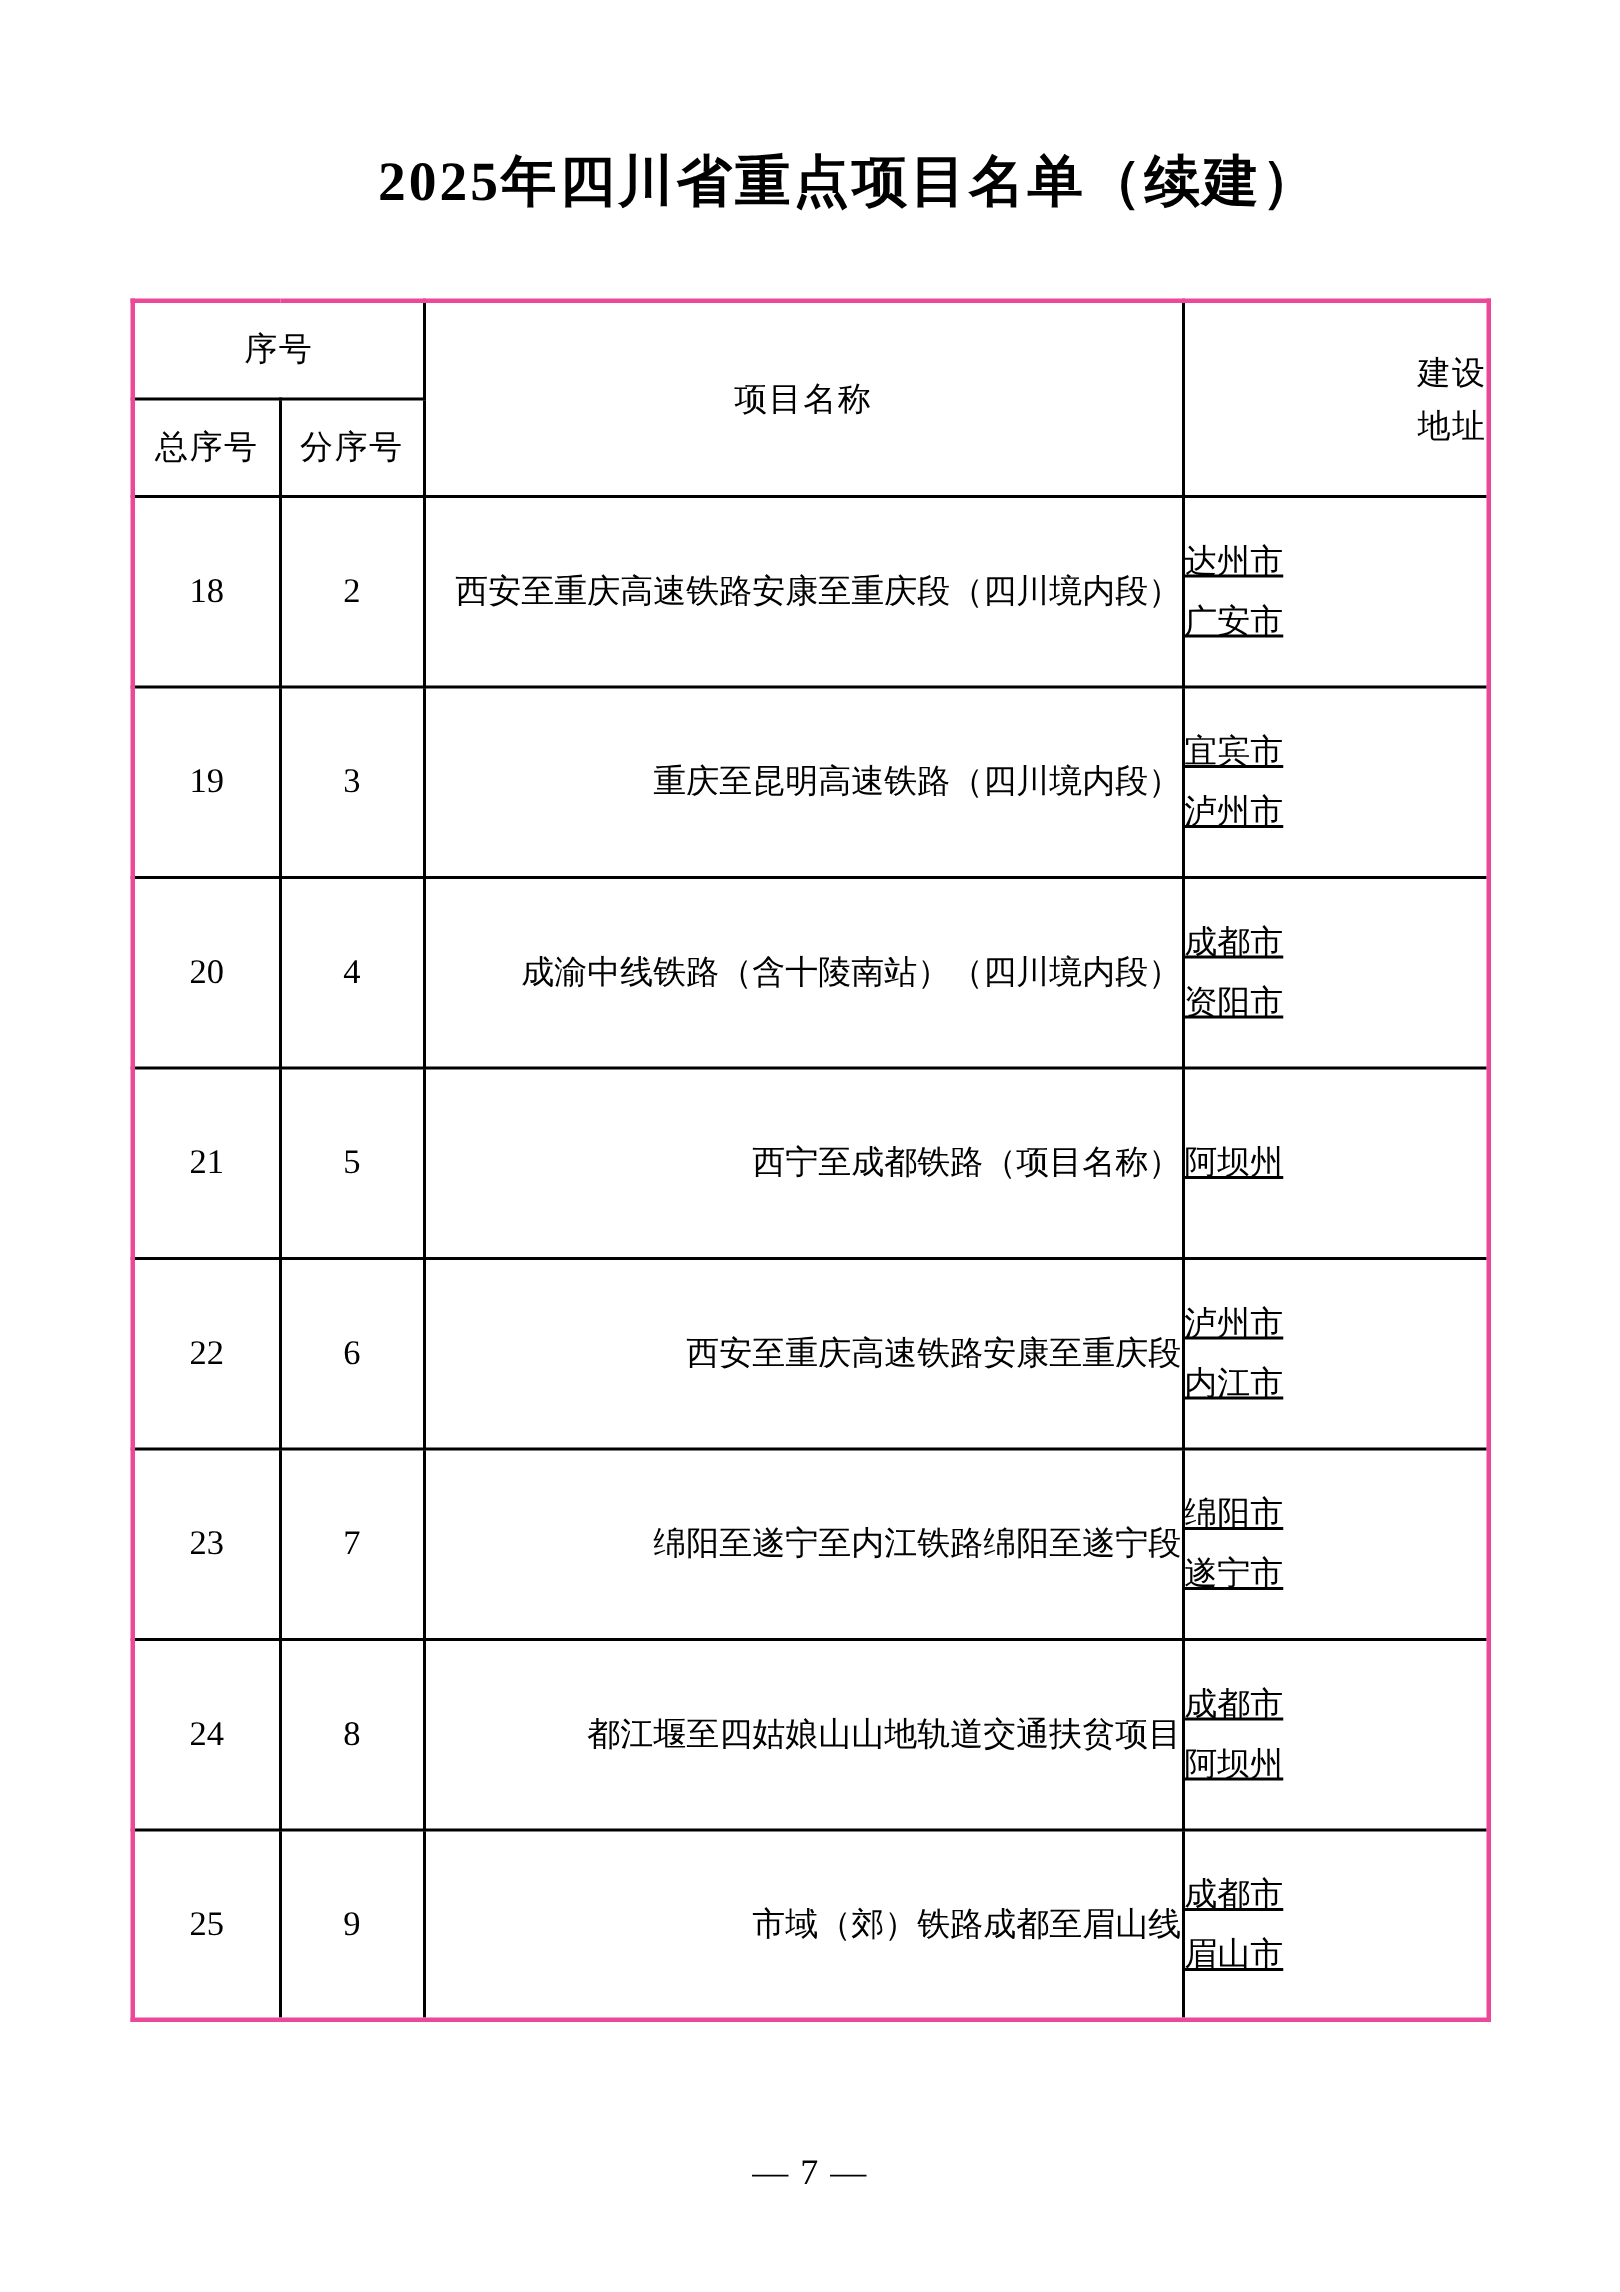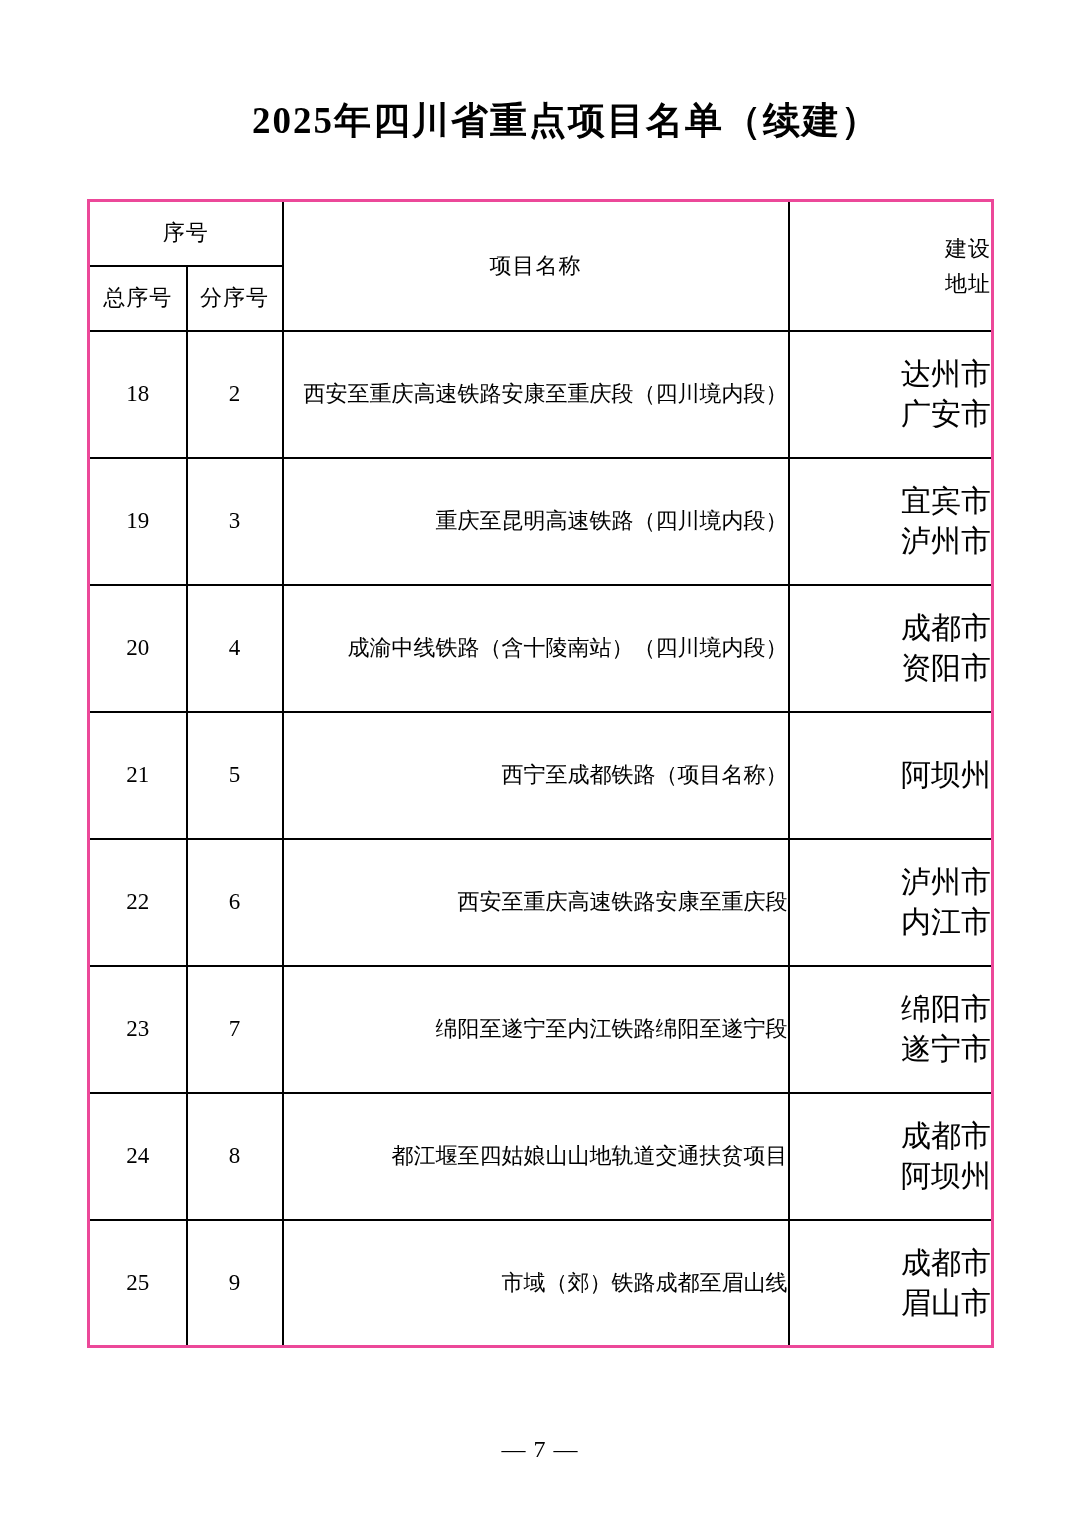--- a/index.html
+++ b/index.html
@@ -65,23 +65,24 @@
     text-align: center;
     font-size: 23px;
   }
   .c-name {
     text-align: right;
     font-size: 22px;
     padding-left: 5px;
     padding-right: 4px;
   }
   .c-loc {
-    text-align: right;
-    font-size: 30px;
+    text-align: left;
+    font-size: 22px;
     line-height: 40px;
+    text-decoration: underline;
   }
   .footer {
     position: absolute;
     top: 1436px;
     left: 0;
     width: 100%;
     text-align: center;
     font-size: 24px;
     letter-spacing: 1px;
   }

